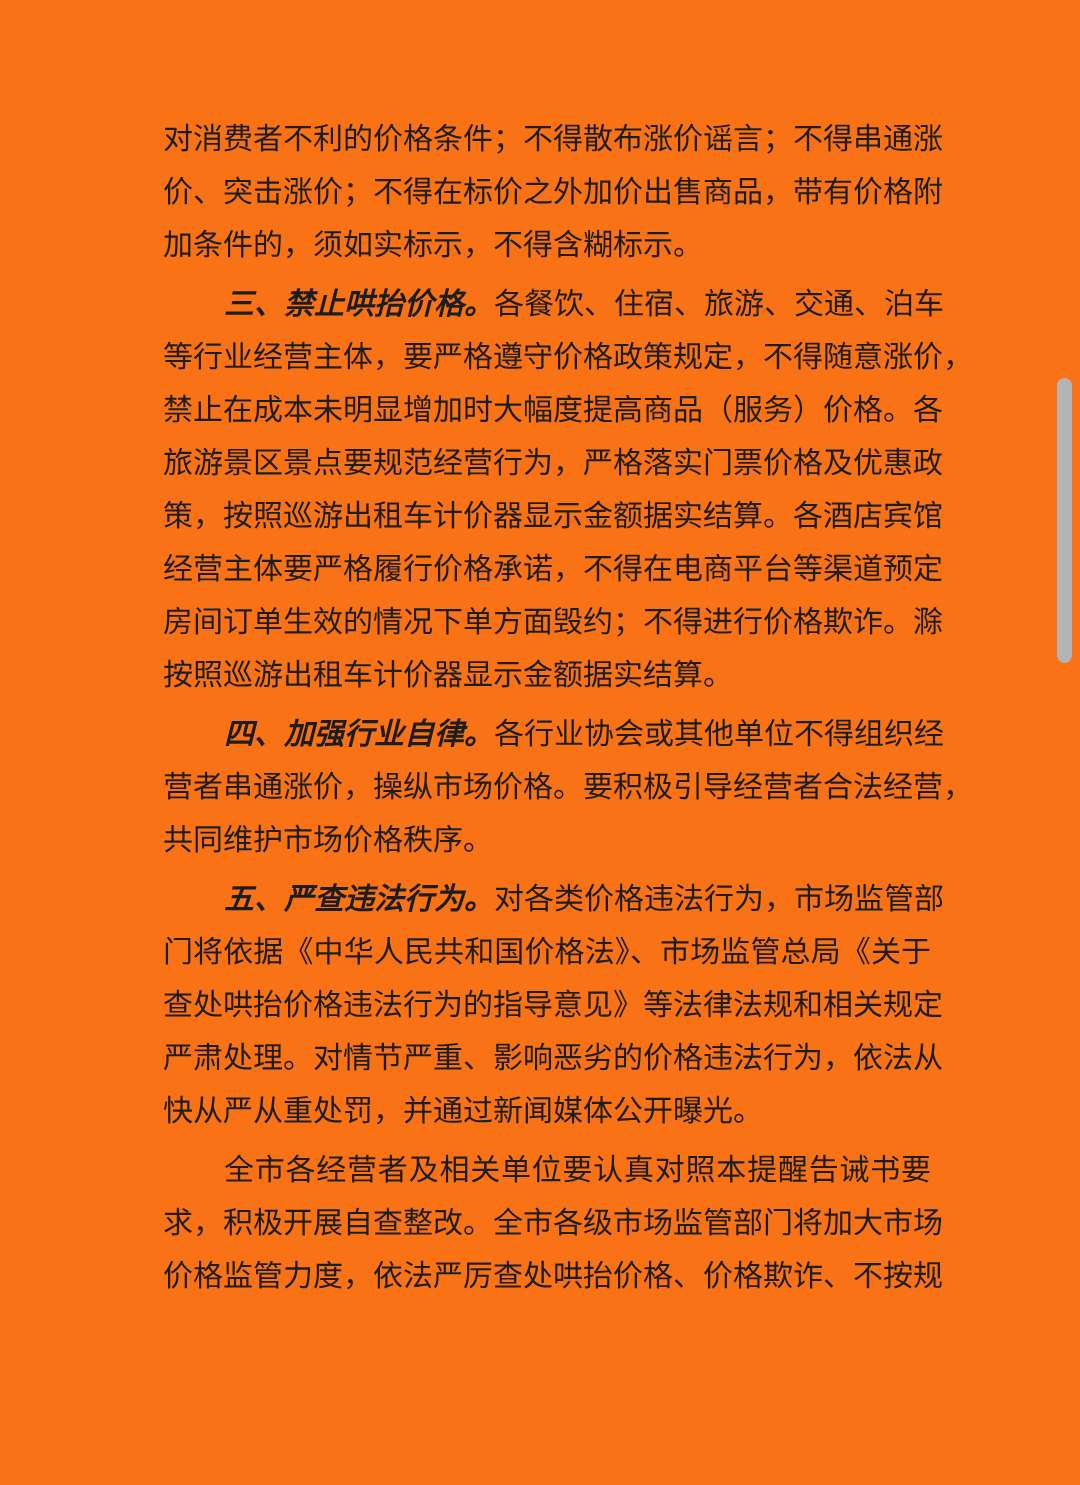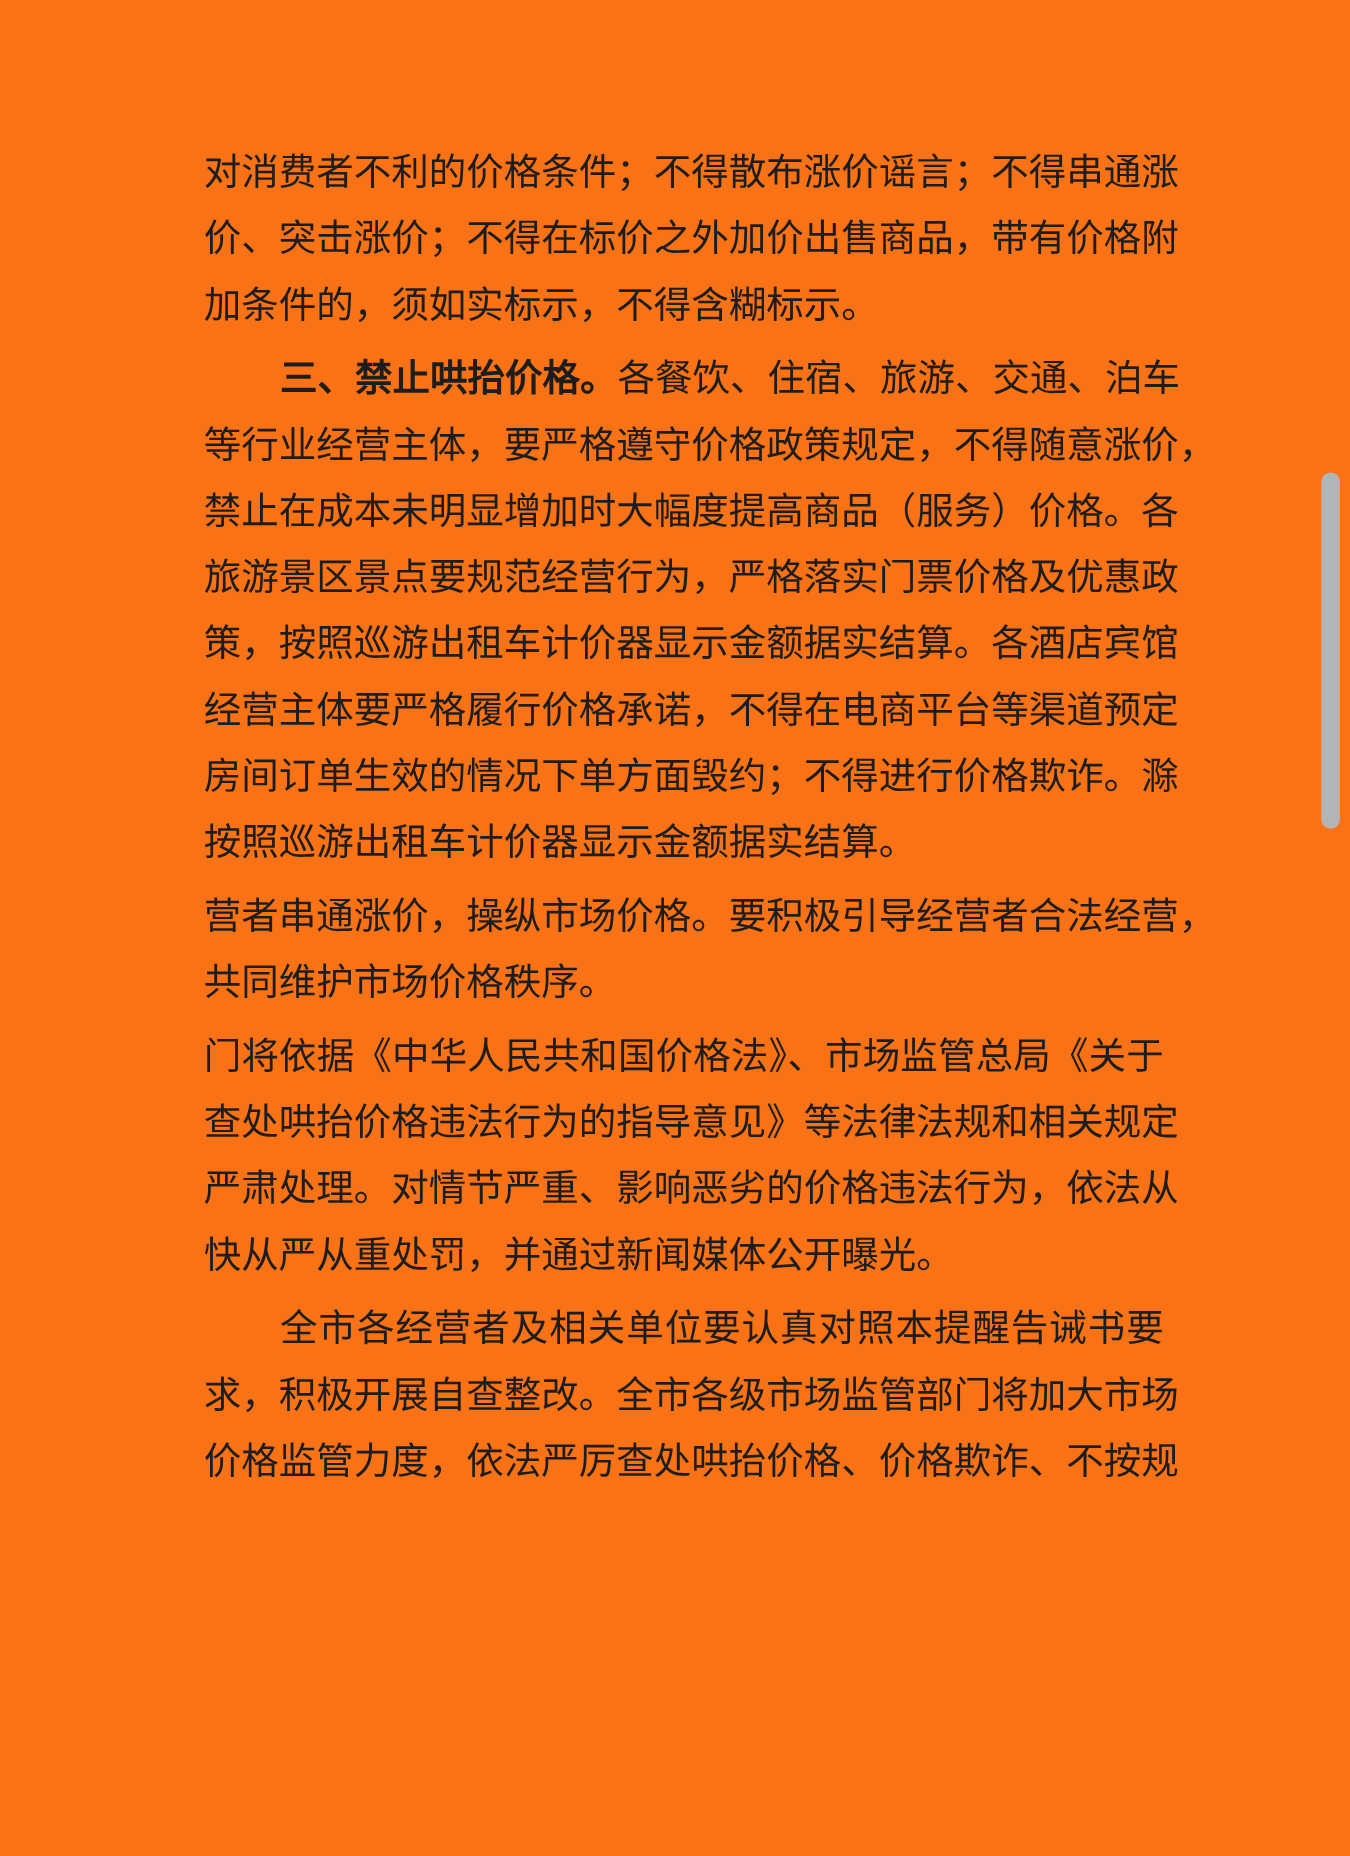--- a/index.html
+++ b/index.html
@@ -42,20 +42,21 @@
   }
   .line.end {
     text-align-last: left;
   }
   .line.indent {
     text-indent: 61px;
   }
   .lead {
     font-weight: bold;
     font-family: "Liberation Sans", "DejaVu Sans", sans-serif;
+    font-style: italic;
   }
   .scrollbar-track {
     position: absolute;
     right: 0;
     top: 0;
     width: 22px;
     height: 1485px;
     background: transparent;
   }
   .scrollbar-thumb {
@@ -86,25 +87,27 @@
       <div class="line">等行业经营主体，要严格遵守价格政策规定，不得随意涨价，</div>
       <div class="line">禁止在成本未明显增加时大幅度提高商品（服务）价格。各</div>
       <div class="line">旅游景区景点要规范经营行为，严格落实门票价格及优惠政</div>
       <div class="line">策，按照巡游出租车计价器显示金额据实结算。各酒店宾馆</div>
       <div class="line">经营主体要严格履行价格承诺，不得在电商平台等渠道预定</div>
       <div class="line">房间订单生效的情况下单方面毁约；不得进行价格欺诈。滁</div>
       <div class="line end">按照巡游出租车计价器显示金额据实结算。</div>
     </div>
 
     <div class="para">
+      <div class="line indent"><span class="lead">四、加强行业自律。</span><span>各行业协会或其他单位不得组织经</span></div>
       <div class="line">营者串通涨价，操纵市场价格。要积极引导经营者合法经营，</div>
       <div class="line end">共同维护市场价格秩序。</div>
     </div>
 
     <div class="para">
+      <div class="line indent"><span class="lead">五、严查违法行为。</span><span>对各类价格违法行为，市场监管部</span></div>
       <div class="line">门将依据《中华人民共和国价格法》、市场监管总局《关于</div>
       <div class="line">查处哄抬价格违法行为的指导意见》等法律法规和相关规定</div>
       <div class="line">严肃处理。对情节严重、影响恶劣的价格违法行为，依法从</div>
       <div class="line end">快从严从重处罚，并通过新闻媒体公开曝光。</div>
     </div>
 
     <div class="para">
       <div class="line indent">全市各经营者及相关单位要认真对照本提醒告诫书要</div>
       <div class="line">求，积极开展自查整改。全市各级市场监管部门将加大市场</div>
       <div class="line">价格监管力度，依法严厉查处哄抬价格、价格欺诈、不按规</div>

